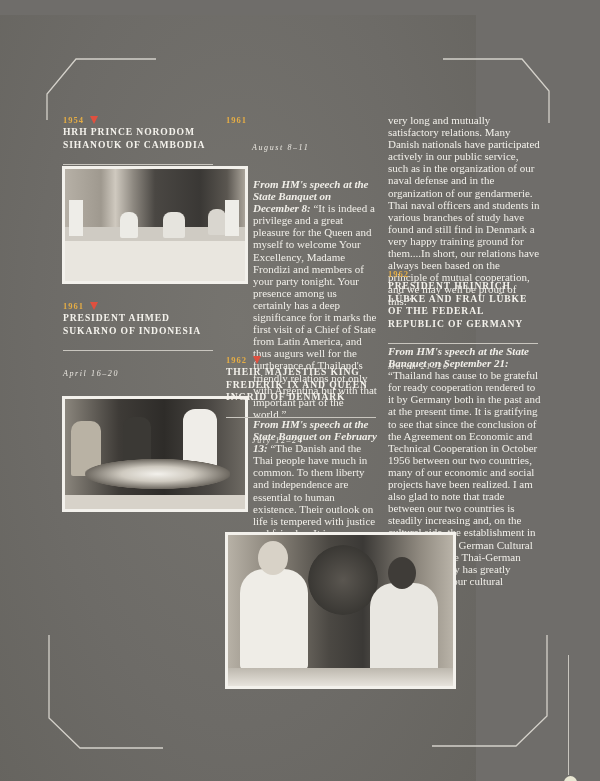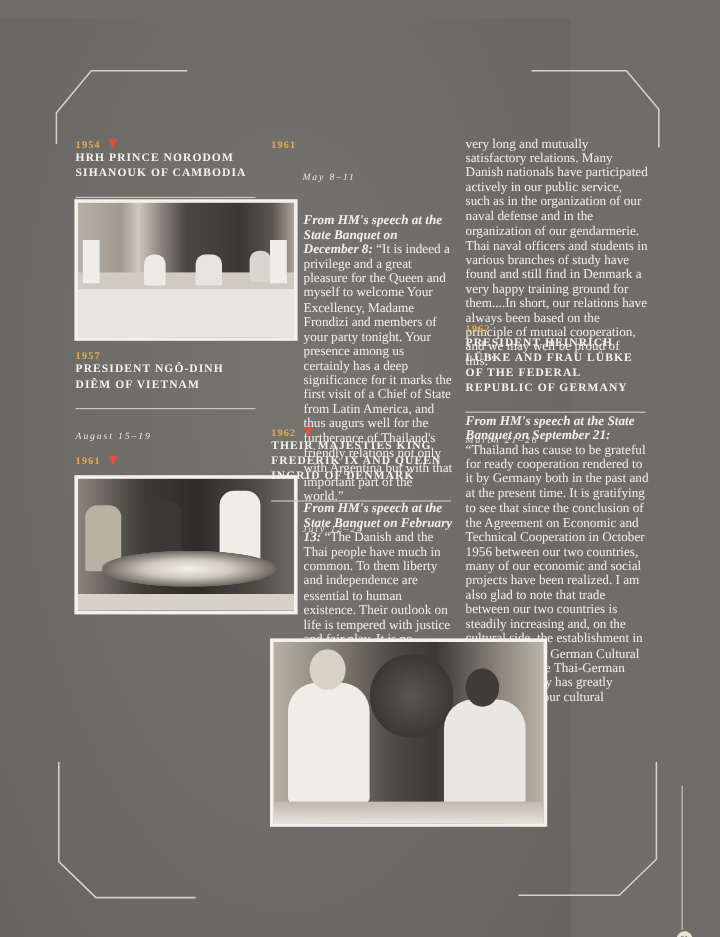--- a/index.html
+++ b/index.html
@@ -82,52 +82,46 @@
       <div style="position:absolute; left:0; top:52%; width:100%; height:12%; background:#cfcbc3;"></div>
       <div style="position:absolute; left:55px; top:38%; width:18px; height:26px; background:#ecebe6; border-radius:8px 8px 2px 2px;"></div>
       <div style="position:absolute; left:98px; top:38%; width:22px; height:26px; background:#e6e4de; border-radius:8px 8px 2px 2px;"></div>
       <div style="position:absolute; left:143px; top:36%; width:18px; height:26px; background:#d9d6cf; border-radius:8px 8px 2px 2px;"></div>
       <div style="position:absolute; left:4px; top:28%; width:14px; height:36px; background:#eeede8;"></div>
       <div style="position:absolute; left:160px; top:28%; width:14px; height:36px; background:#eeede8;"></div>
     </div>
   </div>
 
   <div class="col" style="left:63px; top:276px; width:150px;">
-    <div>
-      <div class="year">
-        <span>1957</span>
-      </div>
-      <div class="heading">President Ngô-Dinh Diêm of Vietnam</div>
-      <div class="date">August 15–19</div>
-    </div>
     <div style="margin-top:10px;">
       <div class="year">
         <span>1961</span>
         <span class="tri"></span>
       </div>
+      <div class="heading">President Ahmed Sukarno of Indonesia</div>
       <div class="date">April 16–20</div>
     </div>
   </div>
 
   <div class="photo" style="left:62px; top:381px; width:186px; height:116px;">
     <div class="img" style="background: linear-gradient(90deg, #8a857c 0%, #3e3b37 30%, #2e2c29 55%, #4a4743 80%, #6e6a63 100%);">
       <div style="position:absolute; left:6px; top:22px; width:30px; height:55px; background:#b9b2a4; border-radius:10px 10px 2px 2px;"></div>
       <div style="position:absolute; left:58px; top:18px; width:28px; height:60px; background:#3b3935; border-radius:10px 10px 2px 2px;"></div>
       <div style="position:absolute; left:118px; top:10px; width:34px; height:74px; background:#efede8; border-radius:12px 12px 2px 2px;"></div>
       <div style="position:absolute; left:20px; top:60px; width:145px; height:30px; background:radial-gradient(ellipse at center, #f3f1ec 0%, #cfcac0 35%, #6f6a62 70%, rgba(0,0,0,0) 72%);"></div>
       <div style="position:absolute; left:0; bottom:0; width:100%; height:14px; background:#d7d2c9;"></div>
     </div>
   </div>
 
   <div class="col" style="left:226px; top:100px; width:150px;">
     <div>
       <div class="year">
         <span>1961</span>
       </div>
-      <div class="date" style="padding-left:26px;">May 8–11</div>
+      <div class="date" style="padding-left:26px;">August 8–11</div>
     </div>
   </div>
 
   <div class="body" style="position:absolute; left:253px; top:163px; width:124px;">
     <span class="lead">From HM's speech at the State Banquet on December 8:</span>
     <span>“It is indeed a privilege and a great pleasure for the Queen and myself to welcome Your Excellency, Madame Frondizi and members of your party tonight. Your presence among us certainly has a deep significance for it marks the first visit of a Chief of State from Latin America, and thus augurs well for the furtherance of Thailand's friendly relations not only with Argentina but with that important part of the world.”</span>
   </div>
 
   <div class="col" style="left:226px; top:340px; width:150px;">
     <div>

